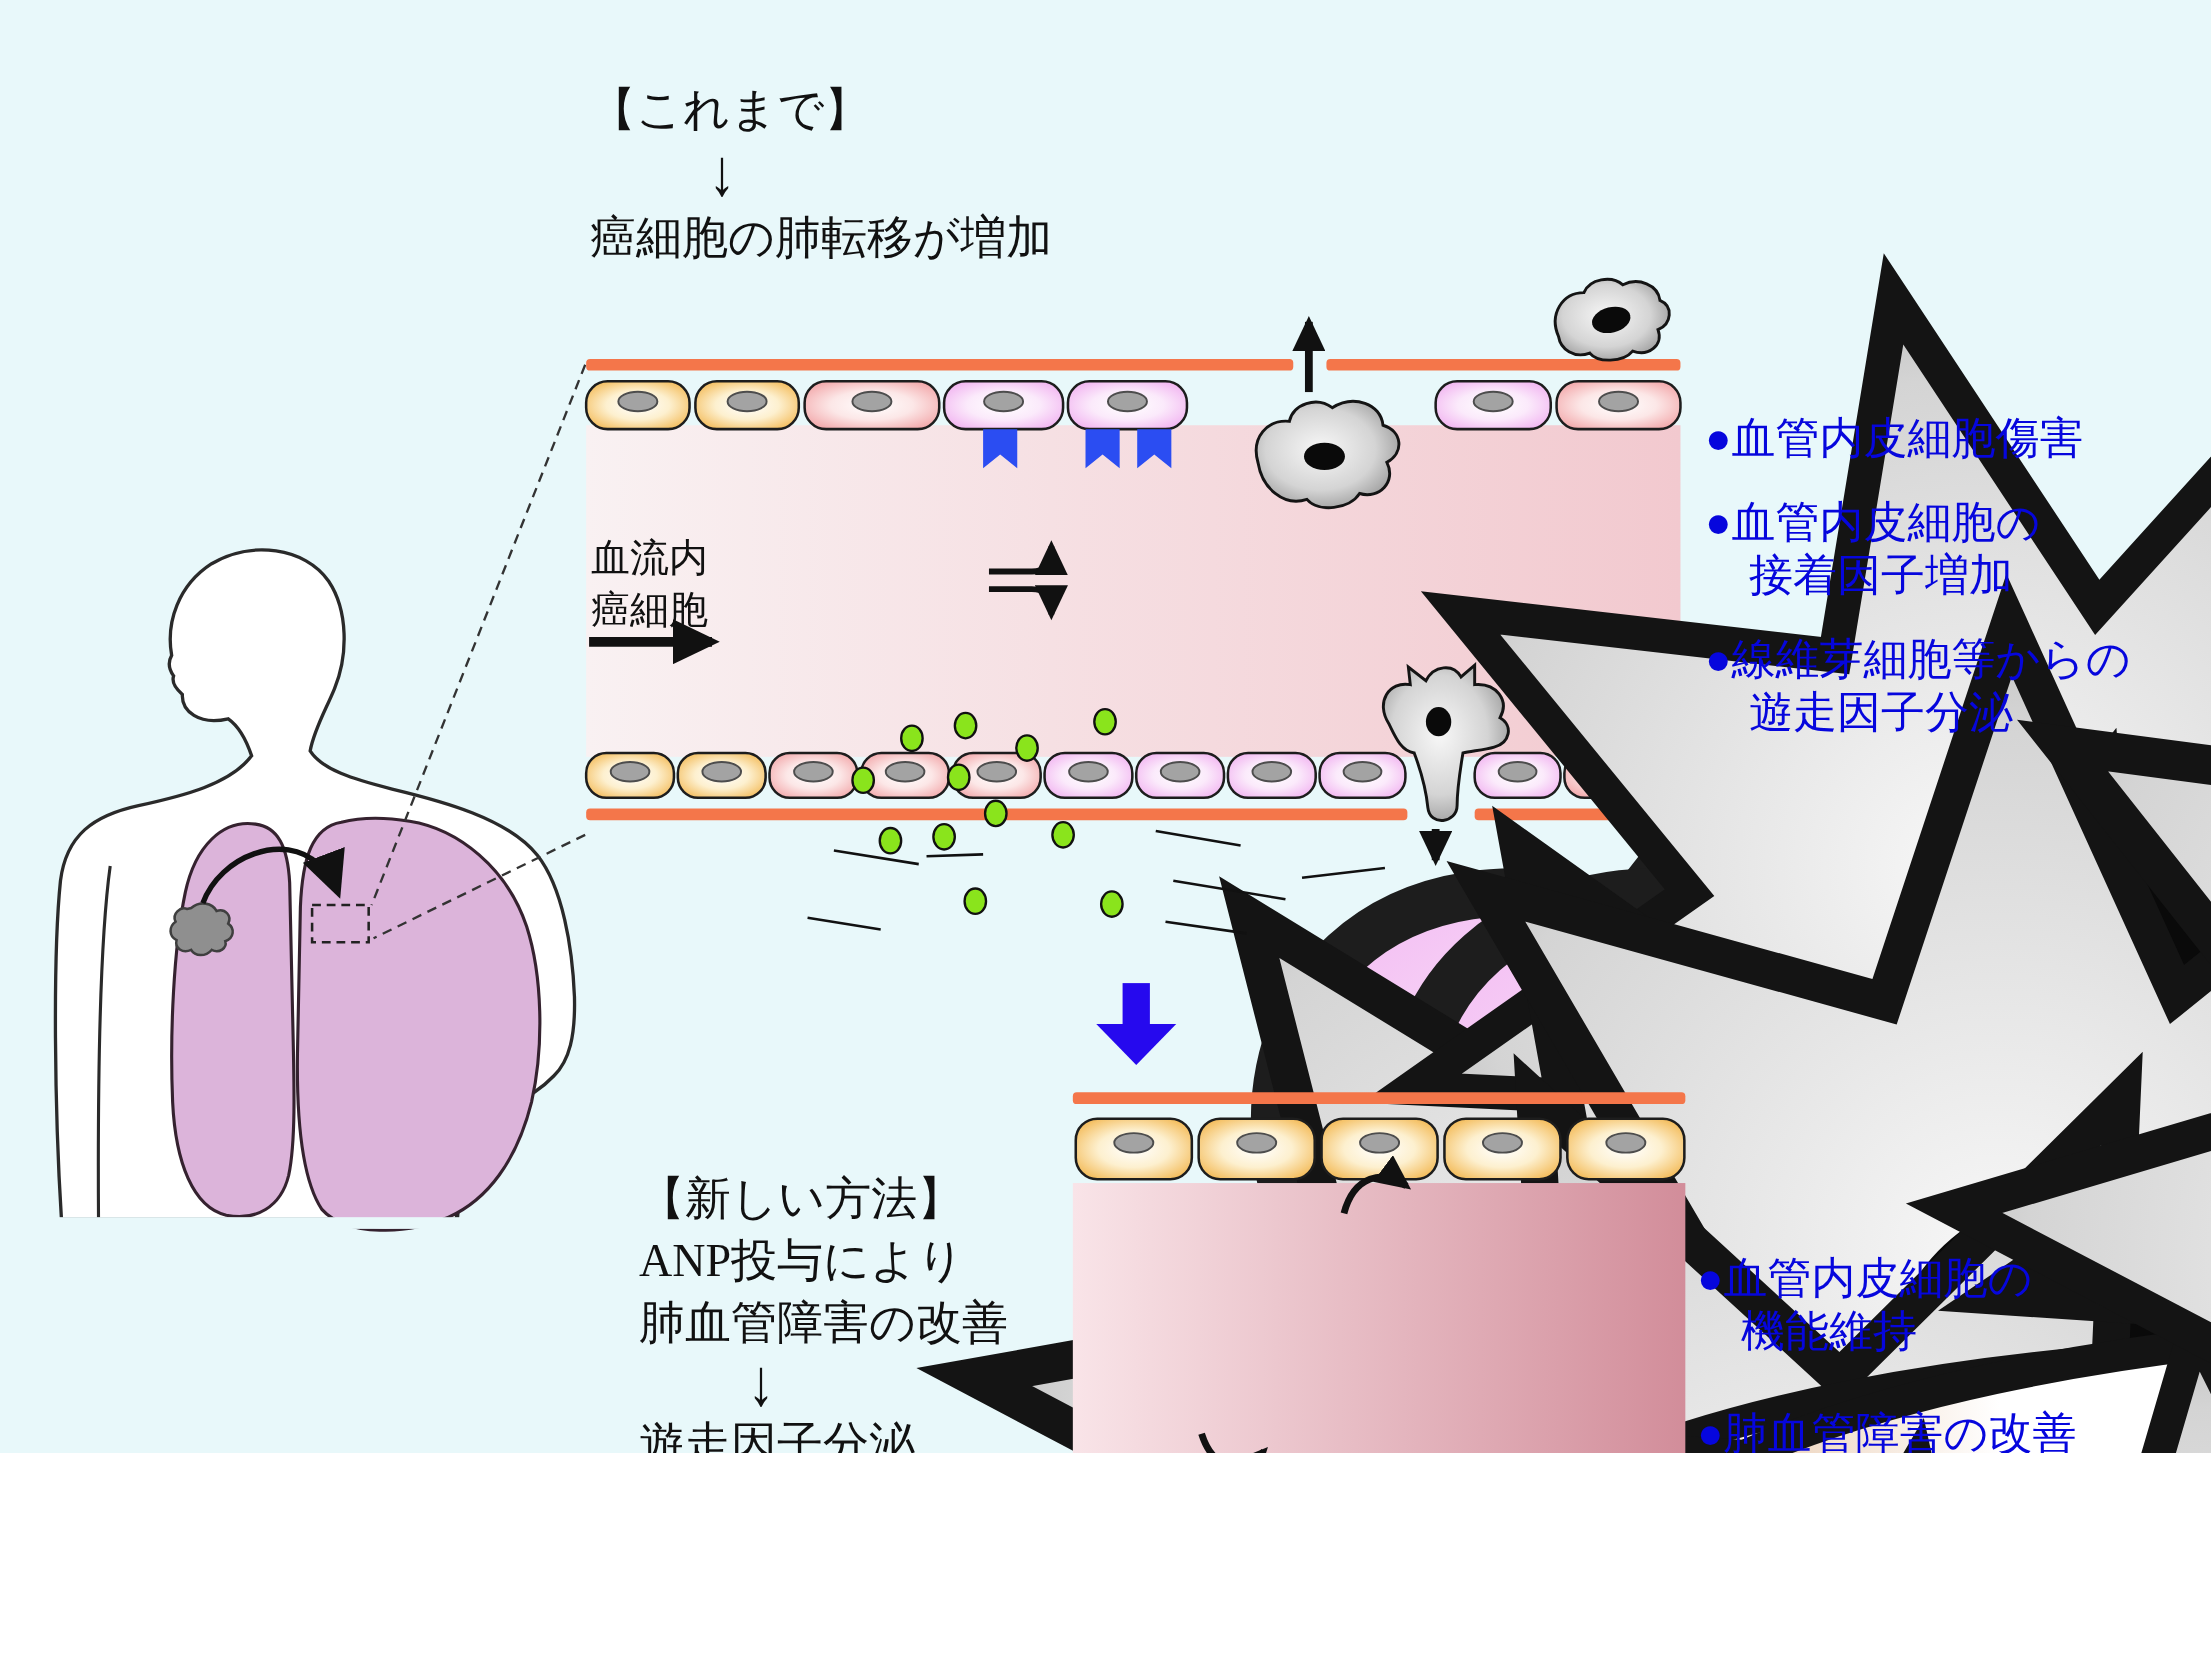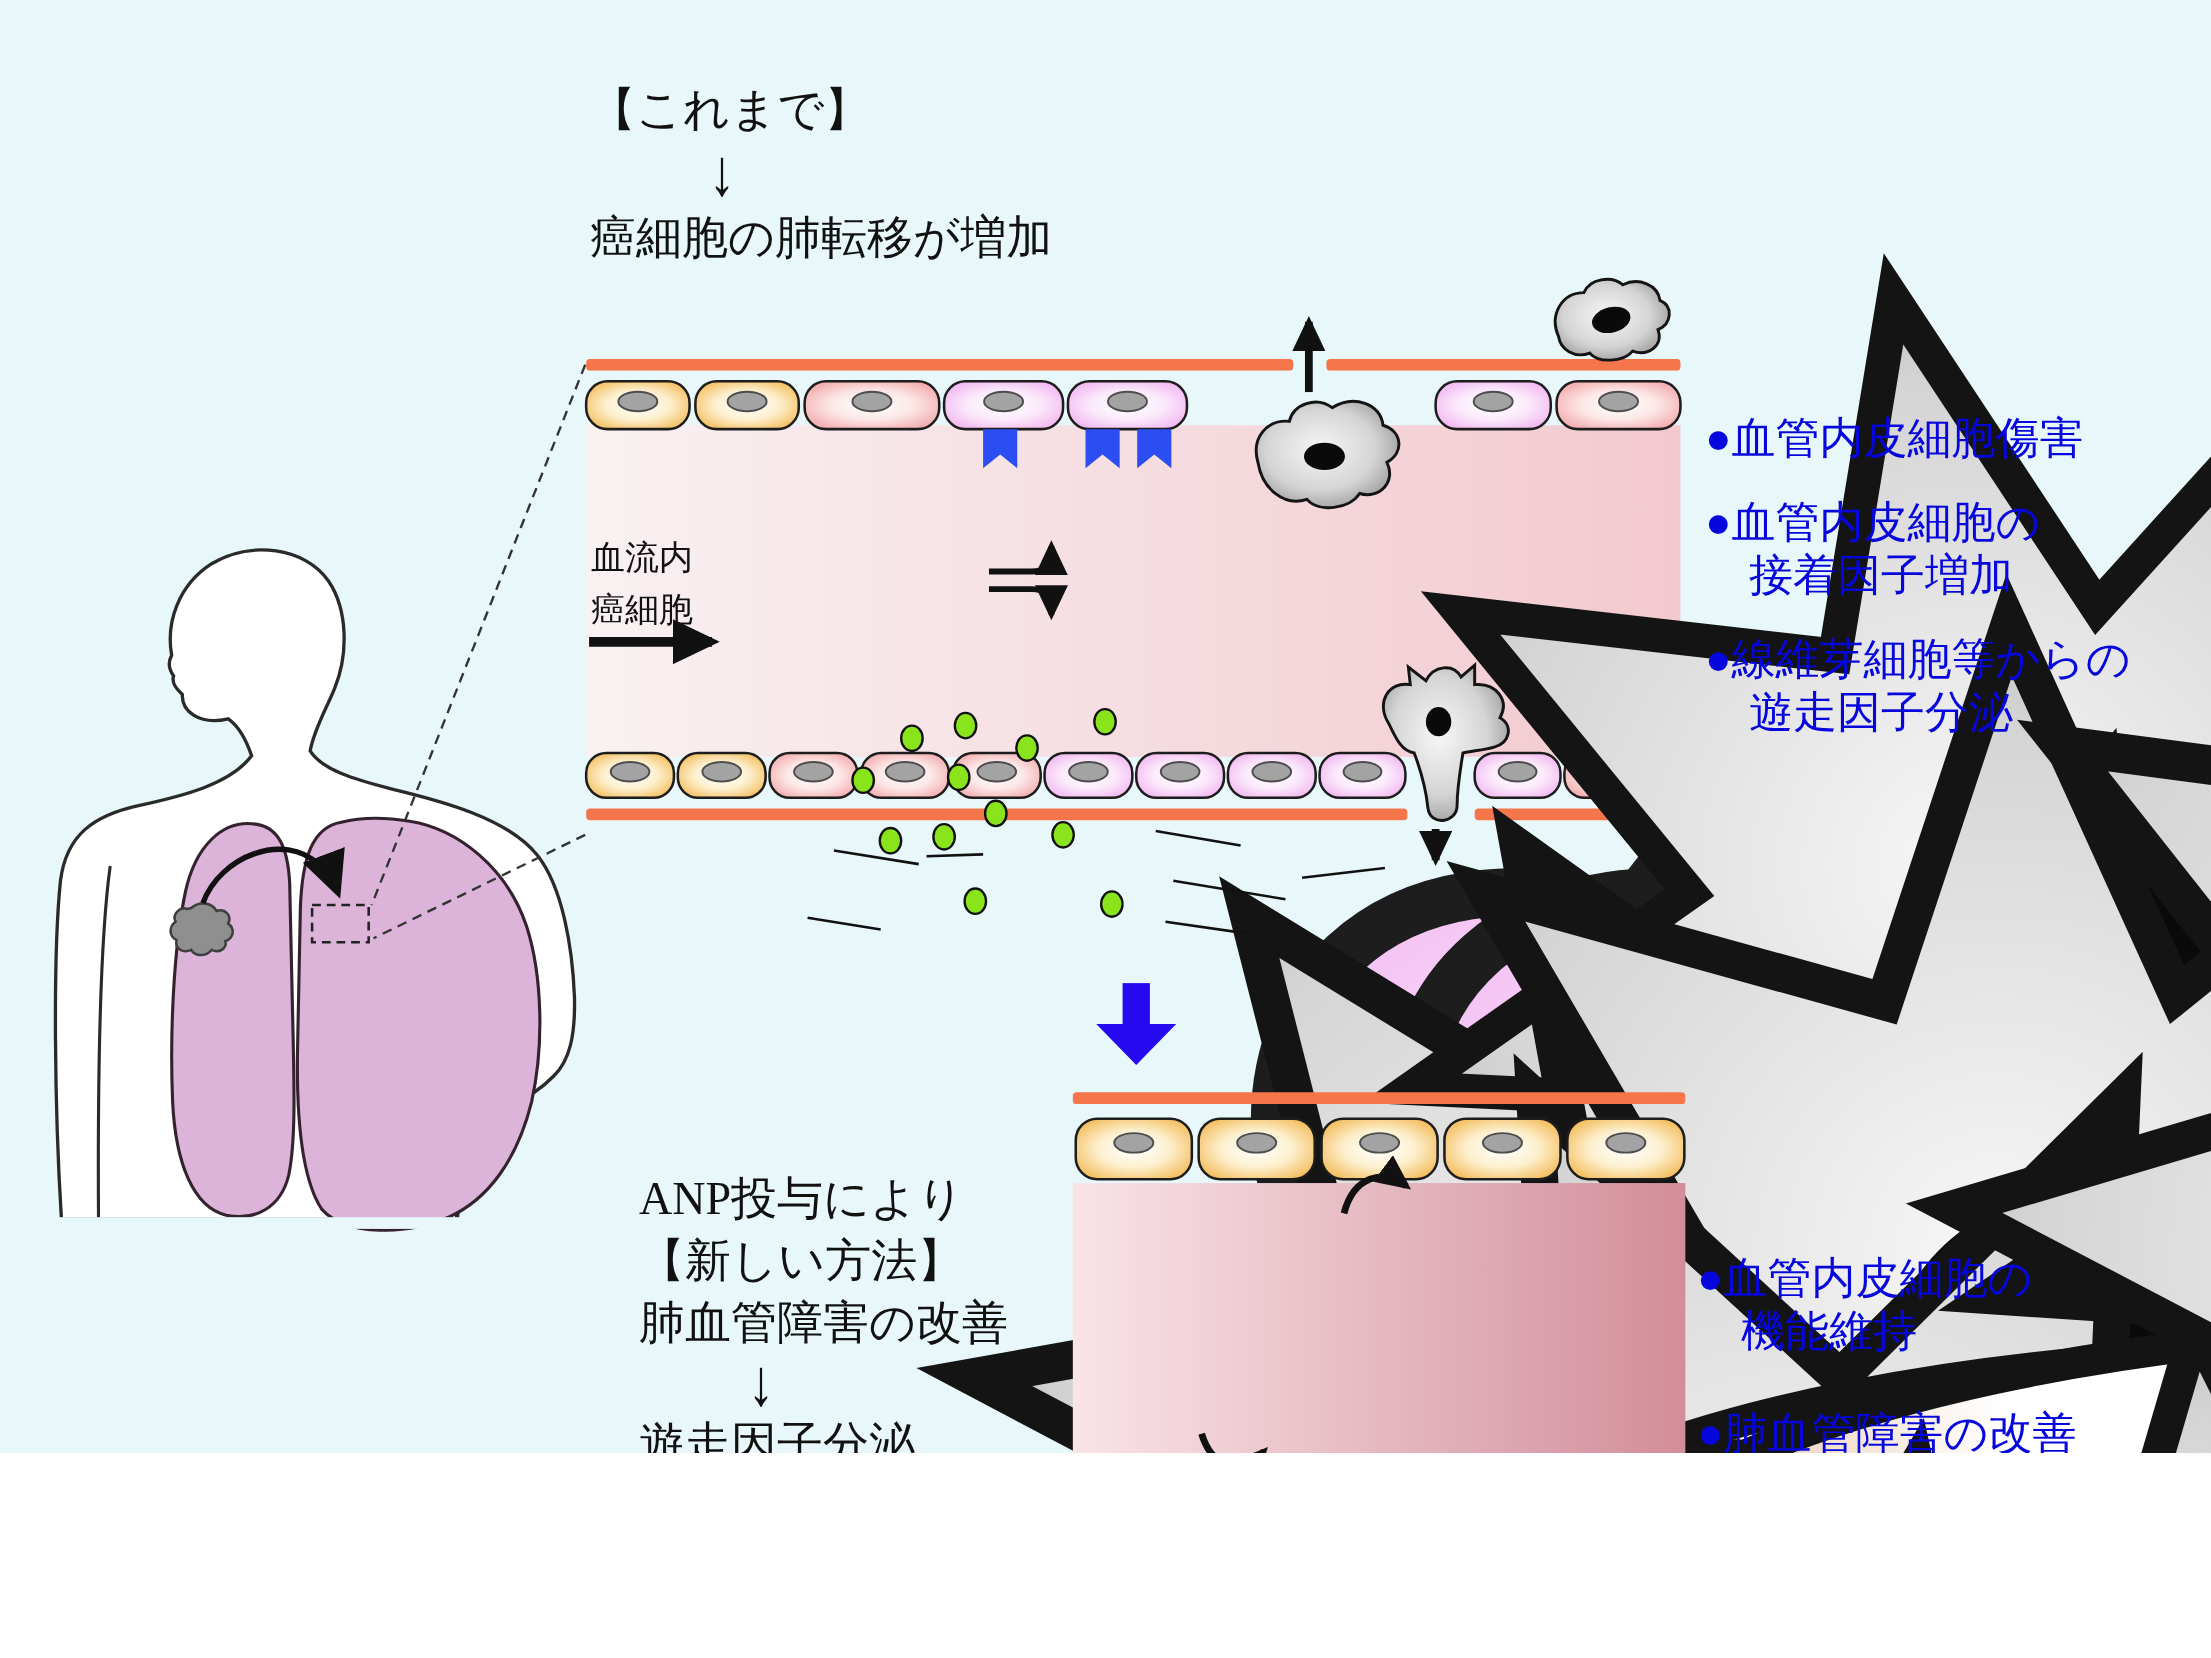--- a/index.html
+++ b/index.html
@@ -11,21 +11,21 @@
     color:var(--ink,#111);
     overflow:hidden;
   }
   #art{position:absolute;left:0;top:0;}
   .txtblock{position:absolute;white-space:nowrap;}
   #legacy-block{left:590px;top:76px;font-size:46px;line-height:68px;}
   #new-method-block{left:639px;top:1168px;font-size:46px;line-height:62px;}
   .flow-arrow{display:block;font-size:53px;line-height:59px;transform:scaleY(1.25);transform-origin:50% 50%;width:68px;text-align:center;}
   #legacy-block .flow-arrow{margin-left:98px;height:60px;}
   #new-method-block .flow-arrow{margin-left:88px;height:59px;}
-  #inflow-label{left:591px;top:532px;font-size:34px;line-height:52px;}
+  #inflow-label{left:591px;top:532px;font-size:39px;line-height:52px;}
   .bullets{position:absolute;color:var(--bluetext,#0606dd);font-size:44px;line-height:53px;margin-top:15px;}
   #effects-before{left:1705px;top:397px;}
   #effects-after{left:1697px;top:1237px;}
   #effects-before .bullet-item{margin-bottom:31px;}
   #effects-after .bullet-item{margin-bottom:49px;}
   .bullet-item{padding-left:44px;text-indent:-44px;white-space:nowrap;}
   .bullet-item .l2{text-indent:0;}
   .nuc{fill:#a3a3a3;stroke:#4d4d4d;stroke-width:2px;}
   .cellrect{stroke:#1d1d1d;stroke-width:2.6px;}
   .star{fill:url(#gGray);stroke:#141414;stroke-width:3.2px;}
@@ -283,22 +283,22 @@
     <span>●</span><span>血管内皮細胞の</span>
     <div class="l2">接着因子増加</div>
   </div>
   <div class="bullet-item">
     <span>●</span><span>線維芽細胞等からの</span>
     <div class="l2">遊走因子分泌</div>
   </div>
 </div>
 
 <div class="txtblock" id="new-method-block">
+  <div>【新しい方法】</div>
   <div>ANP投与により</div>
-  <div>【新しい方法】</div>
   <div>肺血管障害の改善</div>
   <span class="flow-arrow">↓</span>
   <div>遊走因子分泌</div>
 </div>
 
 <div class="bullets" id="effects-after">
   <div class="bullet-item">
     <span>●</span><span>血管内皮細胞の</span>
     <div class="l2">機能維持</div>
   </div>

